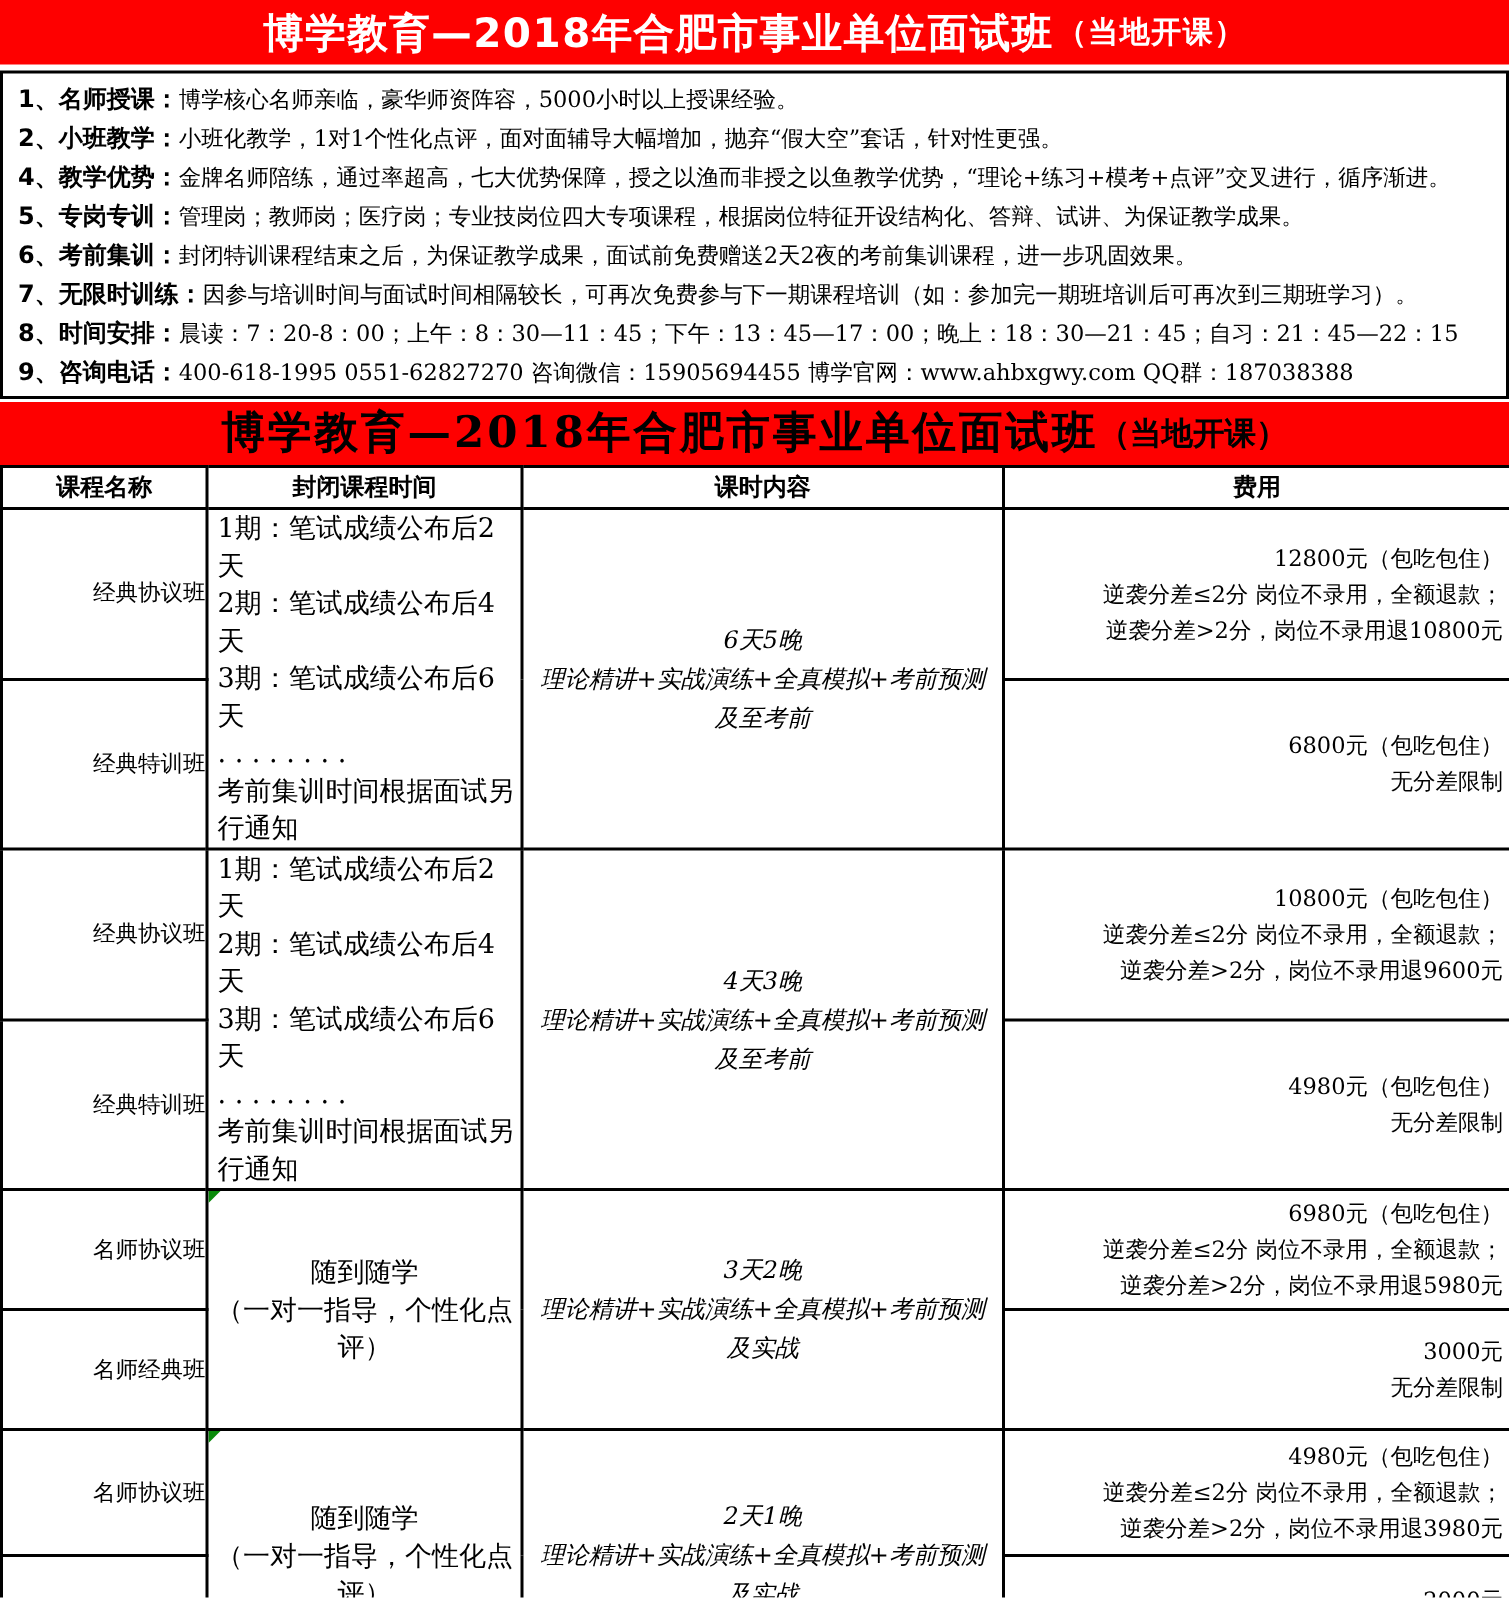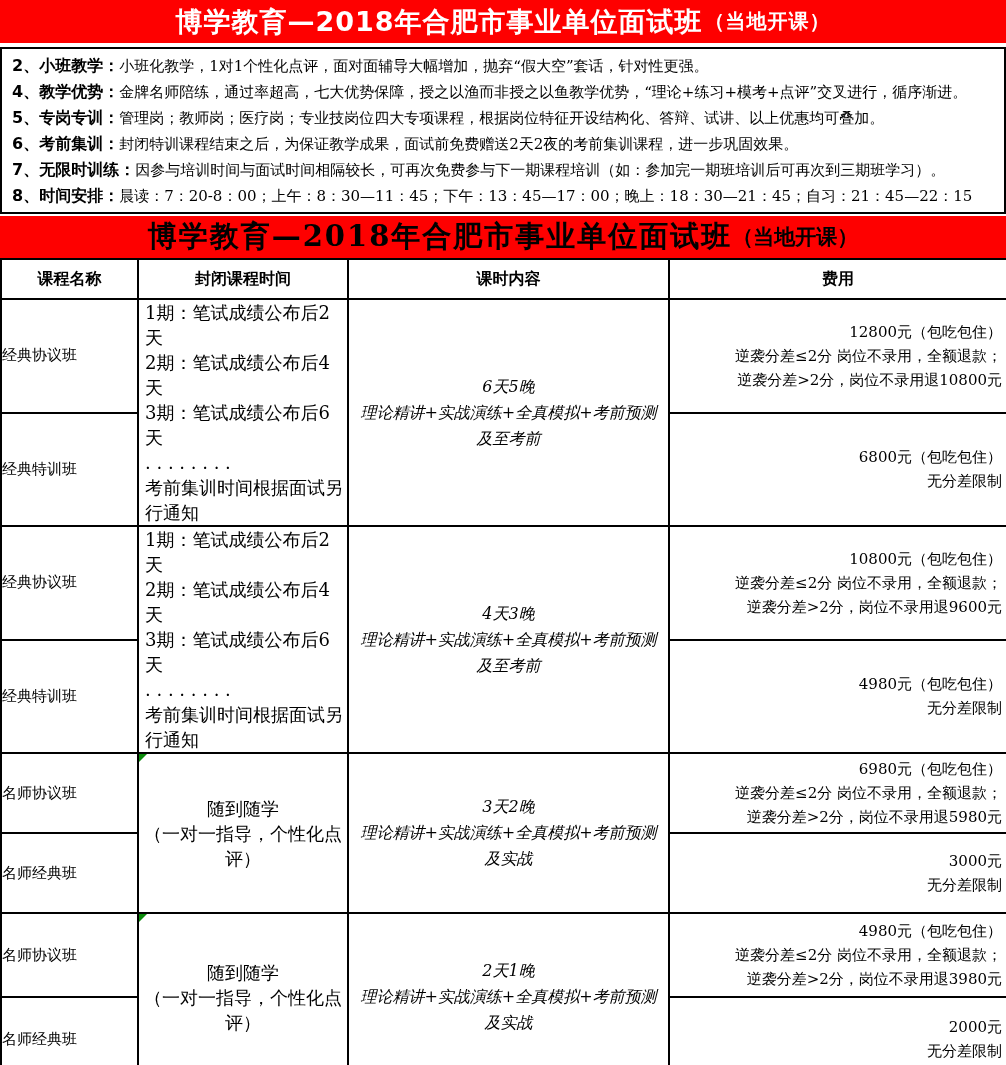--- a/index.html
+++ b/index.html
@@ -30,24 +30,24 @@
     margin-top:2px; height:42px; background:#fe0000; color:#000;
     display:flex; align-items:center; justify-content:center;
     font-weight:bold; font-size:29px; letter-spacing:2px;
   }
   .banner2 .sub { font-size:21px; letter-spacing:0; }
   
   table.classes { border-collapse:collapse; width:1006px; table-layout:fixed; }
   table.classes th, table.classes td {
     border:2px solid #000; vertical-align:middle; overflow:hidden;
   }
-  table.classes th { height:40px; font-size:16px; font-weight:bold; text-align:center; }
+  table.classes th { height:28px; font-size:16px; font-weight:bold; text-align:center; }
   tr.row-a, tr.row-b { height:80px; }
   tr.row-a4, tr.row-b4 { height:84px; }
-  td.name  { text-align:left; font-size:15px; }
+  td.name  { text-align:right; font-size:15px; }
   td.time  { font-size:18px; position:relative; line-height:25px; }
   td.time.left   { text-align:left; padding:0 4px 0 6px; }
   td.time.center { text-align:center; padding:0 4px; }
   td.content { text-align:center; font-size:16px; line-height:26px; padding:0 6px;font-style:italic; }
   td.fee     { text-align:right; font-size:15px; line-height:24px; padding:0 4px; }
   .corner {
     position:absolute; top:0; left:0; width:0; height:0;
     border-top:8px solid #0a8a0a; border-right:8px solid transparent;
   }
   
@@ -64,26 +64,28 @@
 <body>
 
 <div id="page">
 
   <div class="banner-top">
     <span>博学教育—2018年合肥市事业单位面试班</span>
       <span class="sub">（当地开课）</span>
   </div>
 
   <div class="features">
+    <div class="feature-line"><span class="lbl">1、名师授课：</span><span>博学核心名师亲临，豪华师资阵容，5000小时以上授课经验。</span></div>
     <div class="feature-line"><span class="lbl">2、小班教学：</span><span>小班化教学，1对1个性化点评，面对面辅导大幅增加，抛弃“假大空”套话，针对性更强。</span></div>
     <div class="feature-line"><span class="lbl">4、教学优势：</span><span>金牌名师陪练，通过率超高，七大优势保障，授之以渔而非授之以鱼教学优势，“理论+练习+模考+点评”交叉进行，循序渐进。</span></div>
-    <div class="feature-line"><span class="lbl">5、专岗专训：</span><span>管理岗；教师岗；医疗岗；专业技岗位四大专项课程，根据岗位特征开设结构化、答辩、试讲、以上优惠均可叠加。</span></div>
+    <div class="feature-line"><span class="lbl">5、专岗专训：</span><span>管理岗；教师岗；医疗岗；专业技岗位四大专项课程，根据岗位特征开设结构化、答辩、试讲、为保证教学成果。</span></div>
     <div class="feature-line"><span class="lbl">6、考前集训：</span><span>封闭特训课程结束之后，为保证教学成果，面试前免费赠送2天2夜的考前集训课程，进一步巩固效果。</span></div>
     <div class="feature-line"><span class="lbl">7、无限时训练：</span><span>因参与培训时间与面试时间相隔较长，可再次免费参与下一期课程培训（如：参加完一期班培训后可再次到三期班学习）。</span></div>
     <div class="feature-line"><span class="lbl">8、时间安排：</span><span>晨读：7：20-8：00；上午：8：30—11：45；下午：13：45—17：00；晚上：18：30—21：45；自习：21：45—22：15</span></div>
+    <div class="feature-line"><span class="lbl">9、咨询电话：</span><span>400-618-1995   0551-62827270 咨询微信：15905694455    博学官网：www.ahbxgwy.com   QQ群：187038388</span></div>
   </div>
 
   <div class="banner2">
     <span>博学教育—2018年合肥市事业单位面试班</span>
       <span class="sub">（当地开课）</span>
   </div>
 
   <table class="classes">
     <colgroup>
       <col style="width:137px">

